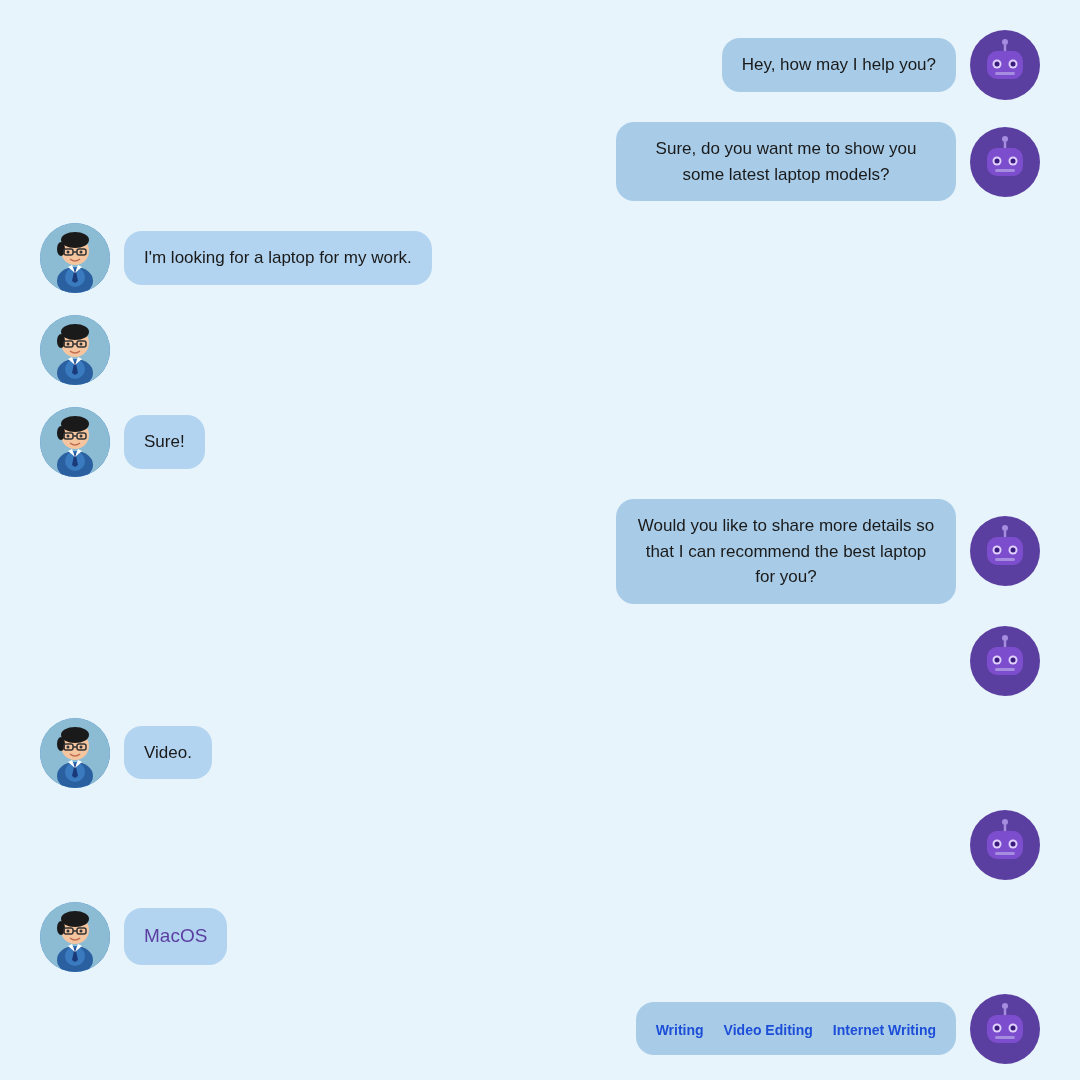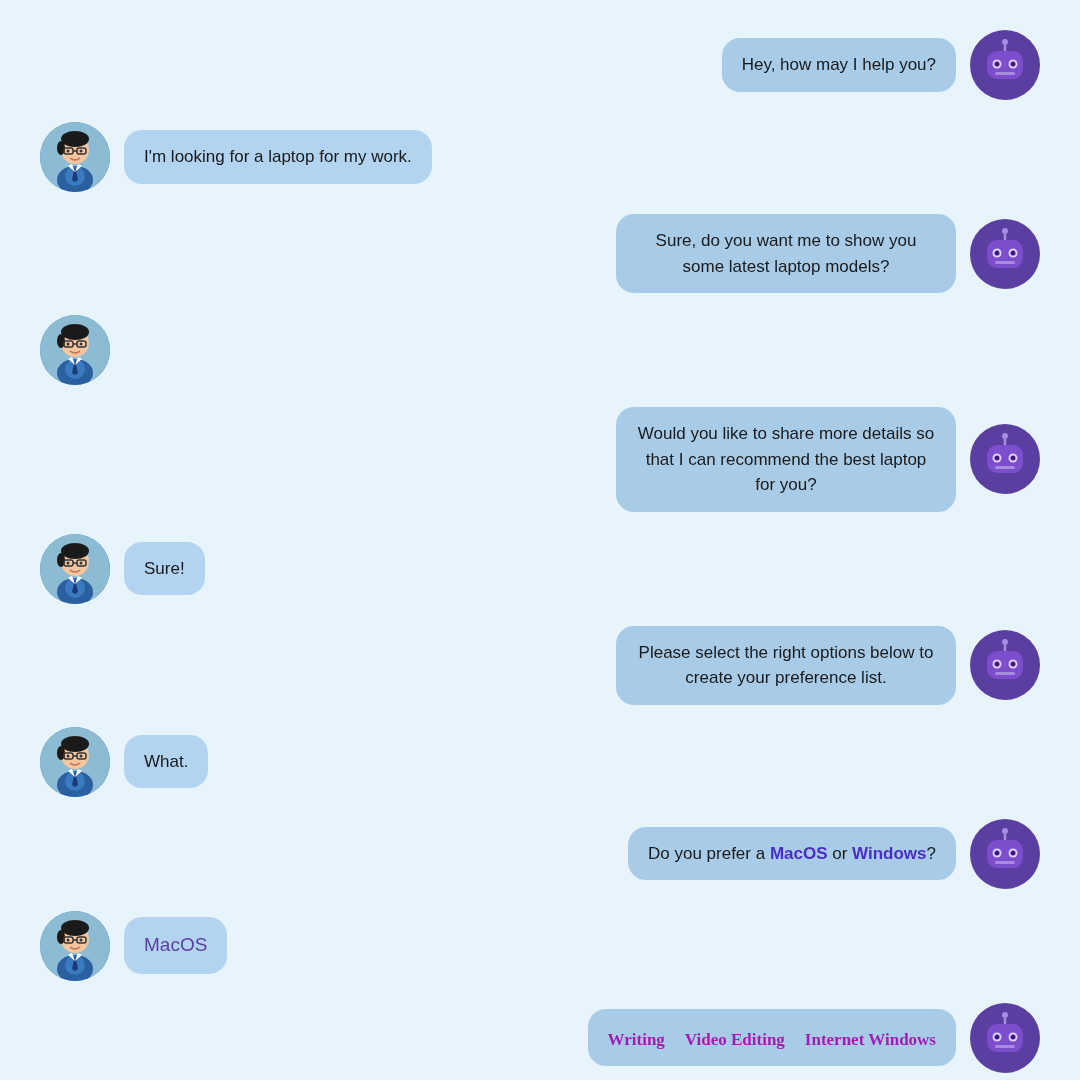--- a/index.html
+++ b/index.html
@@ -116,23 +116,22 @@
 
     .multi-bubble .options-row {
       display: flex;
       gap: 20px;
       margin-top: 4px;
       flex-wrap: wrap;
     }
 
     .option-link {
       font-weight: bold;
-      color: #a21caf;
-      font-size: 17px;
-      font-family: Liberation Serif, serif;
+      color: #1d4ed8;
+      font-size: 14px;
     }
 
     
     .bubble.macos {
       color: #5b3fa0;
       font-size: 19px;
       font-weight: 500;
     }
 
     .user-person {
@@ -160,20 +159,38 @@
         <circle cx="20" cy="27" r="4.5" fill="#e0d0ff"></circle>
         <circle cx="36" cy="27" r="4.5" fill="#e0d0ff"></circle>
         <circle cx="20" cy="27" r="2.5" fill="#3a1a7a"></circle>
         <circle cx="36" cy="27" r="2.5" fill="#3a1a7a"></circle>
 
         <rect x="18" y="35" width="20" height="3" rx="1.5" fill="#a78de0"></rect>
       </svg>
     </div>
   </div>
 
+  <div class="msg-row bot">
+    <div class="bubble bot-bubble">
+      <span>Sure, do you want me to show you some latest laptop models?</span>
+    </div>
+    <div class="bot-avatar">
+      <svg class="bot-svg" viewBox="0 0 56 56" fill="none">
+        <circle cx="28" cy="5" r="3" fill="#a78de0"></circle>
+        <line x1="28" y1="8" x2="28" y2="14" stroke="#a78de0" stroke-width="2.5"></line>
+        <rect x="10" y="14" width="36" height="28" rx="10" fill="#7c4dcc"></rect>
+        <circle cx="20" cy="27" r="4.5" fill="#e0d0ff"></circle>
+        <circle cx="36" cy="27" r="4.5" fill="#e0d0ff"></circle>
+        <circle cx="20" cy="27" r="2.5" fill="#3a1a7a"></circle>
+        <circle cx="36" cy="27" r="2.5" fill="#3a1a7a"></circle>
+        <rect x="18" y="35" width="20" height="3" rx="1.5" fill="#a78de0"></rect>
+      </svg>
+    </div>
+  </div>
+
   <div class="msg-row user">
     <div class="avatar user-avatar">
       <svg viewBox="0 0 70 70" class="user-person">
         <circle cx="35" cy="35" r="35" fill="#8bbcd4"></circle>
 
         <ellipse cx="35" cy="58" rx="18" ry="14" fill="#2a5fa0"></ellipse>
 
         <ellipse cx="35" cy="54" rx="10" ry="10" fill="#3a7abf"></ellipse>
 
         <polygon points="35,44 32,58 35,60 38,58" fill="#1a3a7a"></polygon>
@@ -194,57 +211,64 @@
         <circle cx="41" cy="29" r="1.5" fill="#333"></circle>
 
         <path d="M30 36 Q35 40 40 36" stroke="#c07050" stroke-width="1.5" fill="none"></path>
       </svg>
     </div>
     <div class="bubble">
       <span>I'm looking for a laptop for my work.</span>
     </div>
   </div>
 
-  <div class="msg-row bot">
-    <div class="bubble bot-bubble">
-      <span>Sure, do you want me to show you some latest laptop models?</span>
-    </div>
-    <div class="bot-avatar">
-      <svg class="bot-svg" viewBox="0 0 56 56" fill="none">
-        <circle cx="28" cy="5" r="3" fill="#a78de0"></circle>
-        <line x1="28" y1="8" x2="28" y2="14" stroke="#a78de0" stroke-width="2.5"></line>
-        <rect x="10" y="14" width="36" height="28" rx="10" fill="#7c4dcc"></rect>
-        <circle cx="20" cy="27" r="4.5" fill="#e0d0ff"></circle>
-        <circle cx="36" cy="27" r="4.5" fill="#e0d0ff"></circle>
-        <circle cx="20" cy="27" r="2.5" fill="#3a1a7a"></circle>
-        <circle cx="36" cy="27" r="2.5" fill="#3a1a7a"></circle>
-        <rect x="18" y="35" width="20" height="3" rx="1.5" fill="#a78de0"></rect>
-      </svg>
-    </div>
-  </div>
-
-  <div class="msg-row user">
-    <div class="avatar user-avatar">
-      <svg viewBox="0 0 70 70" class="user-person">
-        <circle cx="35" cy="35" r="35" fill="#8bbcd4"></circle>
-        <ellipse cx="35" cy="58" rx="18" ry="14" fill="#2a5fa0"></ellipse>
-        <ellipse cx="35" cy="54" rx="10" ry="10" fill="#3a7abf"></ellipse>
-        <polygon points="35,44 32,58 35,60 38,58" fill="#1a3a7a"></polygon>
-        <polygon points="28,44 35,50 32,42" fill="white"></polygon>
-        <polygon points="42,44 35,50 38,42" fill="white"></polygon>
-        <circle cx="35" cy="28" r="14" fill="#f5c5a0"></circle>
-        <ellipse cx="35" cy="17" rx="14" ry="8" fill="#1a1a1a"></ellipse>
-        <ellipse cx="21" cy="26" rx="4" ry="7" fill="#1a1a1a"></ellipse>
-        <rect x="24" y="26" width="9" height="6" rx="2" fill="none" stroke="#333" stroke-width="1.5"></rect>
-        <rect x="37" y="26" width="9" height="6" rx="2" fill="none" stroke="#333" stroke-width="1.5"></rect>
-        <line x1="33" y1="29" x2="37" y2="29" stroke="#333" stroke-width="1.5"></line>
-        <circle cx="28" cy="29" r="1.5" fill="#333"></circle>
-        <circle cx="41" cy="29" r="1.5" fill="#333"></circle>
-        <path d="M30 36 Q35 40 40 36" stroke="#c07050" stroke-width="1.5" fill="none"></path>
-      </svg>
+  <div class="msg-row user">
+    <div class="avatar user-avatar">
+      <svg viewBox="0 0 70 70" class="user-person">
+        <circle cx="35" cy="35" r="35" fill="#8bbcd4"></circle>
+        <ellipse cx="35" cy="58" rx="18" ry="14" fill="#2a5fa0"></ellipse>
+        <ellipse cx="35" cy="54" rx="10" ry="10" fill="#3a7abf"></ellipse>
+        <polygon points="35,44 32,58 35,60 38,58" fill="#1a3a7a"></polygon>
+        <polygon points="28,44 35,50 32,42" fill="white"></polygon>
+        <polygon points="42,44 35,50 38,42" fill="white"></polygon>
+        <circle cx="35" cy="28" r="14" fill="#f5c5a0"></circle>
+        <ellipse cx="35" cy="17" rx="14" ry="8" fill="#1a1a1a"></ellipse>
+        <ellipse cx="21" cy="26" rx="4" ry="7" fill="#1a1a1a"></ellipse>
+        <rect x="24" y="26" width="9" height="6" rx="2" fill="none" stroke="#333" stroke-width="1.5"></rect>
+        <rect x="37" y="26" width="9" height="6" rx="2" fill="none" stroke="#333" stroke-width="1.5"></rect>
+        <line x1="33" y1="29" x2="37" y2="29" stroke="#333" stroke-width="1.5"></line>
+        <circle cx="28" cy="29" r="1.5" fill="#333"></circle>
+        <circle cx="41" cy="29" r="1.5" fill="#333"></circle>
+        <path d="M30 36 Q35 40 40 36" stroke="#c07050" stroke-width="1.5" fill="none"></path>
+      </svg>
+    </div>
+  </div>
+
+  <div class="msg-row user">
+    <div class="avatar user-avatar">
+      <svg viewBox="0 0 70 70" class="user-person">
+        <circle cx="35" cy="35" r="35" fill="#8bbcd4"></circle>
+        <ellipse cx="35" cy="58" rx="18" ry="14" fill="#2a5fa0"></ellipse>
+        <ellipse cx="35" cy="54" rx="10" ry="10" fill="#3a7abf"></ellipse>
+        <polygon points="35,44 32,58 35,60 38,58" fill="#1a3a7a"></polygon>
+        <polygon points="28,44 35,50 32,42" fill="white"></polygon>
+        <polygon points="42,44 35,50 38,42" fill="white"></polygon>
+        <circle cx="35" cy="28" r="14" fill="#f5c5a0"></circle>
+        <ellipse cx="35" cy="17" rx="14" ry="8" fill="#1a1a1a"></ellipse>
+        <ellipse cx="21" cy="26" rx="4" ry="7" fill="#1a1a1a"></ellipse>
+        <rect x="24" y="26" width="9" height="6" rx="2" fill="none" stroke="#333" stroke-width="1.5"></rect>
+        <rect x="37" y="26" width="9" height="6" rx="2" fill="none" stroke="#333" stroke-width="1.5"></rect>
+        <line x1="33" y1="29" x2="37" y2="29" stroke="#333" stroke-width="1.5"></line>
+        <circle cx="28" cy="29" r="1.5" fill="#333"></circle>
+        <circle cx="41" cy="29" r="1.5" fill="#333"></circle>
+        <path d="M30 36 Q35 40 40 36" stroke="#c07050" stroke-width="1.5" fill="none"></path>
+      </svg>
+    </div>
+    <div class="bubble">
+      <span>Sure!</span>
     </div>
   </div>
 
   <div class="msg-row bot">
     <div class="bubble bot-bubble">
       <span>Would you like to share more details so that I can recommend the best laptop for you?</span>
     </div>
     <div class="bot-avatar">
       <svg class="bot-svg" viewBox="0 0 56 56" fill="none">
         <circle cx="28" cy="5" r="3" fill="#a78de0"></circle>
@@ -252,20 +276,35 @@
         <rect x="10" y="14" width="36" height="28" rx="10" fill="#7c4dcc"></rect>
         <circle cx="20" cy="27" r="4.5" fill="#e0d0ff"></circle>
         <circle cx="36" cy="27" r="4.5" fill="#e0d0ff"></circle>
         <circle cx="20" cy="27" r="2.5" fill="#3a1a7a"></circle>
         <circle cx="36" cy="27" r="2.5" fill="#3a1a7a"></circle>
         <rect x="18" y="35" width="20" height="3" rx="1.5" fill="#a78de0"></rect>
       </svg>
     </div>
   </div>
 
+  <div class="msg-row bot">
+    <div class="bot-avatar">
+      <svg class="bot-svg" viewBox="0 0 56 56" fill="none">
+        <circle cx="28" cy="5" r="3" fill="#a78de0"></circle>
+        <line x1="28" y1="8" x2="28" y2="14" stroke="#a78de0" stroke-width="2.5"></line>
+        <rect x="10" y="14" width="36" height="28" rx="10" fill="#7c4dcc"></rect>
+        <circle cx="20" cy="27" r="4.5" fill="#e0d0ff"></circle>
+        <circle cx="36" cy="27" r="4.5" fill="#e0d0ff"></circle>
+        <circle cx="20" cy="27" r="2.5" fill="#3a1a7a"></circle>
+        <circle cx="36" cy="27" r="2.5" fill="#3a1a7a"></circle>
+        <rect x="18" y="35" width="20" height="3" rx="1.5" fill="#a78de0"></rect>
+      </svg>
+    </div>
+  </div>
+
   <div class="msg-row user">
     <div class="avatar user-avatar">
       <svg viewBox="0 0 70 70" class="user-person">
         <circle cx="35" cy="35" r="35" fill="#8bbcd4"></circle>
         <ellipse cx="35" cy="58" rx="18" ry="14" fill="#2a5fa0"></ellipse>
         <ellipse cx="35" cy="54" rx="10" ry="10" fill="#3a7abf"></ellipse>
         <polygon points="35,44 32,58 35,60 38,58" fill="#1a3a7a"></polygon>
         <polygon points="28,44 35,50 32,42" fill="white"></polygon>
         <polygon points="42,44 35,50 38,42" fill="white"></polygon>
         <circle cx="35" cy="28" r="14" fill="#f5c5a0"></circle>
@@ -273,71 +312,25 @@
         <ellipse cx="21" cy="26" rx="4" ry="7" fill="#1a1a1a"></ellipse>
         <rect x="24" y="26" width="9" height="6" rx="2" fill="none" stroke="#333" stroke-width="1.5"></rect>
         <rect x="37" y="26" width="9" height="6" rx="2" fill="none" stroke="#333" stroke-width="1.5"></rect>
         <line x1="33" y1="29" x2="37" y2="29" stroke="#333" stroke-width="1.5"></line>
         <circle cx="28" cy="29" r="1.5" fill="#333"></circle>
         <circle cx="41" cy="29" r="1.5" fill="#333"></circle>
         <path d="M30 36 Q35 40 40 36" stroke="#c07050" stroke-width="1.5" fill="none"></path>
       </svg>
     </div>
     <div class="bubble">
-      <span>Sure!</span>
-    </div>
-  </div>
-
-  <div class="msg-row bot">
-    <div class="bubble bot-bubble">
-      <span>Please select the right options below to create your preference list.</span>
-    </div>
-    <div class="bot-avatar">
-      <svg class="bot-svg" viewBox="0 0 56 56" fill="none">
-        <circle cx="28" cy="5" r="3" fill="#a78de0"></circle>
-        <line x1="28" y1="8" x2="28" y2="14" stroke="#a78de0" stroke-width="2.5"></line>
-        <rect x="10" y="14" width="36" height="28" rx="10" fill="#7c4dcc"></rect>
-        <circle cx="20" cy="27" r="4.5" fill="#e0d0ff"></circle>
-        <circle cx="36" cy="27" r="4.5" fill="#e0d0ff"></circle>
-        <circle cx="20" cy="27" r="2.5" fill="#3a1a7a"></circle>
-        <circle cx="36" cy="27" r="2.5" fill="#3a1a7a"></circle>
-        <rect x="18" y="35" width="20" height="3" rx="1.5" fill="#a78de0"></rect>
-      </svg>
-    </div>
-  </div>
-
-  <div class="msg-row user">
-    <div class="avatar user-avatar">
-      <svg viewBox="0 0 70 70" class="user-person">
-        <circle cx="35" cy="35" r="35" fill="#8bbcd4"></circle>
-        <ellipse cx="35" cy="58" rx="18" ry="14" fill="#2a5fa0"></ellipse>
-        <ellipse cx="35" cy="54" rx="10" ry="10" fill="#3a7abf"></ellipse>
-        <polygon points="35,44 32,58 35,60 38,58" fill="#1a3a7a"></polygon>
-        <polygon points="28,44 35,50 32,42" fill="white"></polygon>
-        <polygon points="42,44 35,50 38,42" fill="white"></polygon>
-        <circle cx="35" cy="28" r="14" fill="#f5c5a0"></circle>
-        <ellipse cx="35" cy="17" rx="14" ry="8" fill="#1a1a1a"></ellipse>
-        <ellipse cx="21" cy="26" rx="4" ry="7" fill="#1a1a1a"></ellipse>
-        <rect x="24" y="26" width="9" height="6" rx="2" fill="none" stroke="#333" stroke-width="1.5"></rect>
-        <rect x="37" y="26" width="9" height="6" rx="2" fill="none" stroke="#333" stroke-width="1.5"></rect>
-        <line x1="33" y1="29" x2="37" y2="29" stroke="#333" stroke-width="1.5"></line>
-        <circle cx="28" cy="29" r="1.5" fill="#333"></circle>
-        <circle cx="41" cy="29" r="1.5" fill="#333"></circle>
-        <path d="M30 36 Q35 40 40 36" stroke="#c07050" stroke-width="1.5" fill="none"></path>
-      </svg>
-    </div>
-    <div class="bubble">
-      <span>What.</span>
-    </div>
-  </div>
-
-  <div class="msg-row bot">
-    <div class="bubble bot-bubble">
-      <span>Do you prefer a </span><span class="link-option">MacOS</span><span> or </span><span class="link-option">Windows</span><span>?</span>
-    </div>
+      <span>Video.</span>
+    </div>
+  </div>
+
+  <div class="msg-row bot">
     <div class="bot-avatar">
       <svg class="bot-svg" viewBox="0 0 56 56" fill="none">
         <circle cx="28" cy="5" r="3" fill="#a78de0"></circle>
         <line x1="28" y1="8" x2="28" y2="14" stroke="#a78de0" stroke-width="2.5"></line>
         <rect x="10" y="14" width="36" height="28" rx="10" fill="#7c4dcc"></rect>
         <circle cx="20" cy="27" r="4.5" fill="#e0d0ff"></circle>
         <circle cx="36" cy="27" r="4.5" fill="#e0d0ff"></circle>
         <circle cx="20" cy="27" r="2.5" fill="#3a1a7a"></circle>
         <circle cx="36" cy="27" r="2.5" fill="#3a1a7a"></circle>
         <rect x="18" y="35" width="20" height="3" rx="1.5" fill="#a78de0"></rect>
@@ -368,21 +361,21 @@
     <div class="bubble macos">
       <span>MacOS</span>
     </div>
   </div>
 
   <div class="msg-row bot">
     <div class="multi-bubble">
       <div class="options-row">
         <span class="option-link">Writing</span>
         <span class="option-link">Video Editing</span>
-        <span class="option-link">Internet Windows</span>
+        <span class="option-link">Internet Writing</span>
       </div>
     </div>
     <div class="bot-avatar">
       <svg class="bot-svg" viewBox="0 0 56 56" fill="none">
         <circle cx="28" cy="5" r="3" fill="#a78de0"></circle>
         <line x1="28" y1="8" x2="28" y2="14" stroke="#a78de0" stroke-width="2.5"></line>
         <rect x="10" y="14" width="36" height="28" rx="10" fill="#7c4dcc"></rect>
         <circle cx="20" cy="27" r="4.5" fill="#e0d0ff"></circle>
         <circle cx="36" cy="27" r="4.5" fill="#e0d0ff"></circle>
         <circle cx="20" cy="27" r="2.5" fill="#3a1a7a"></circle>

